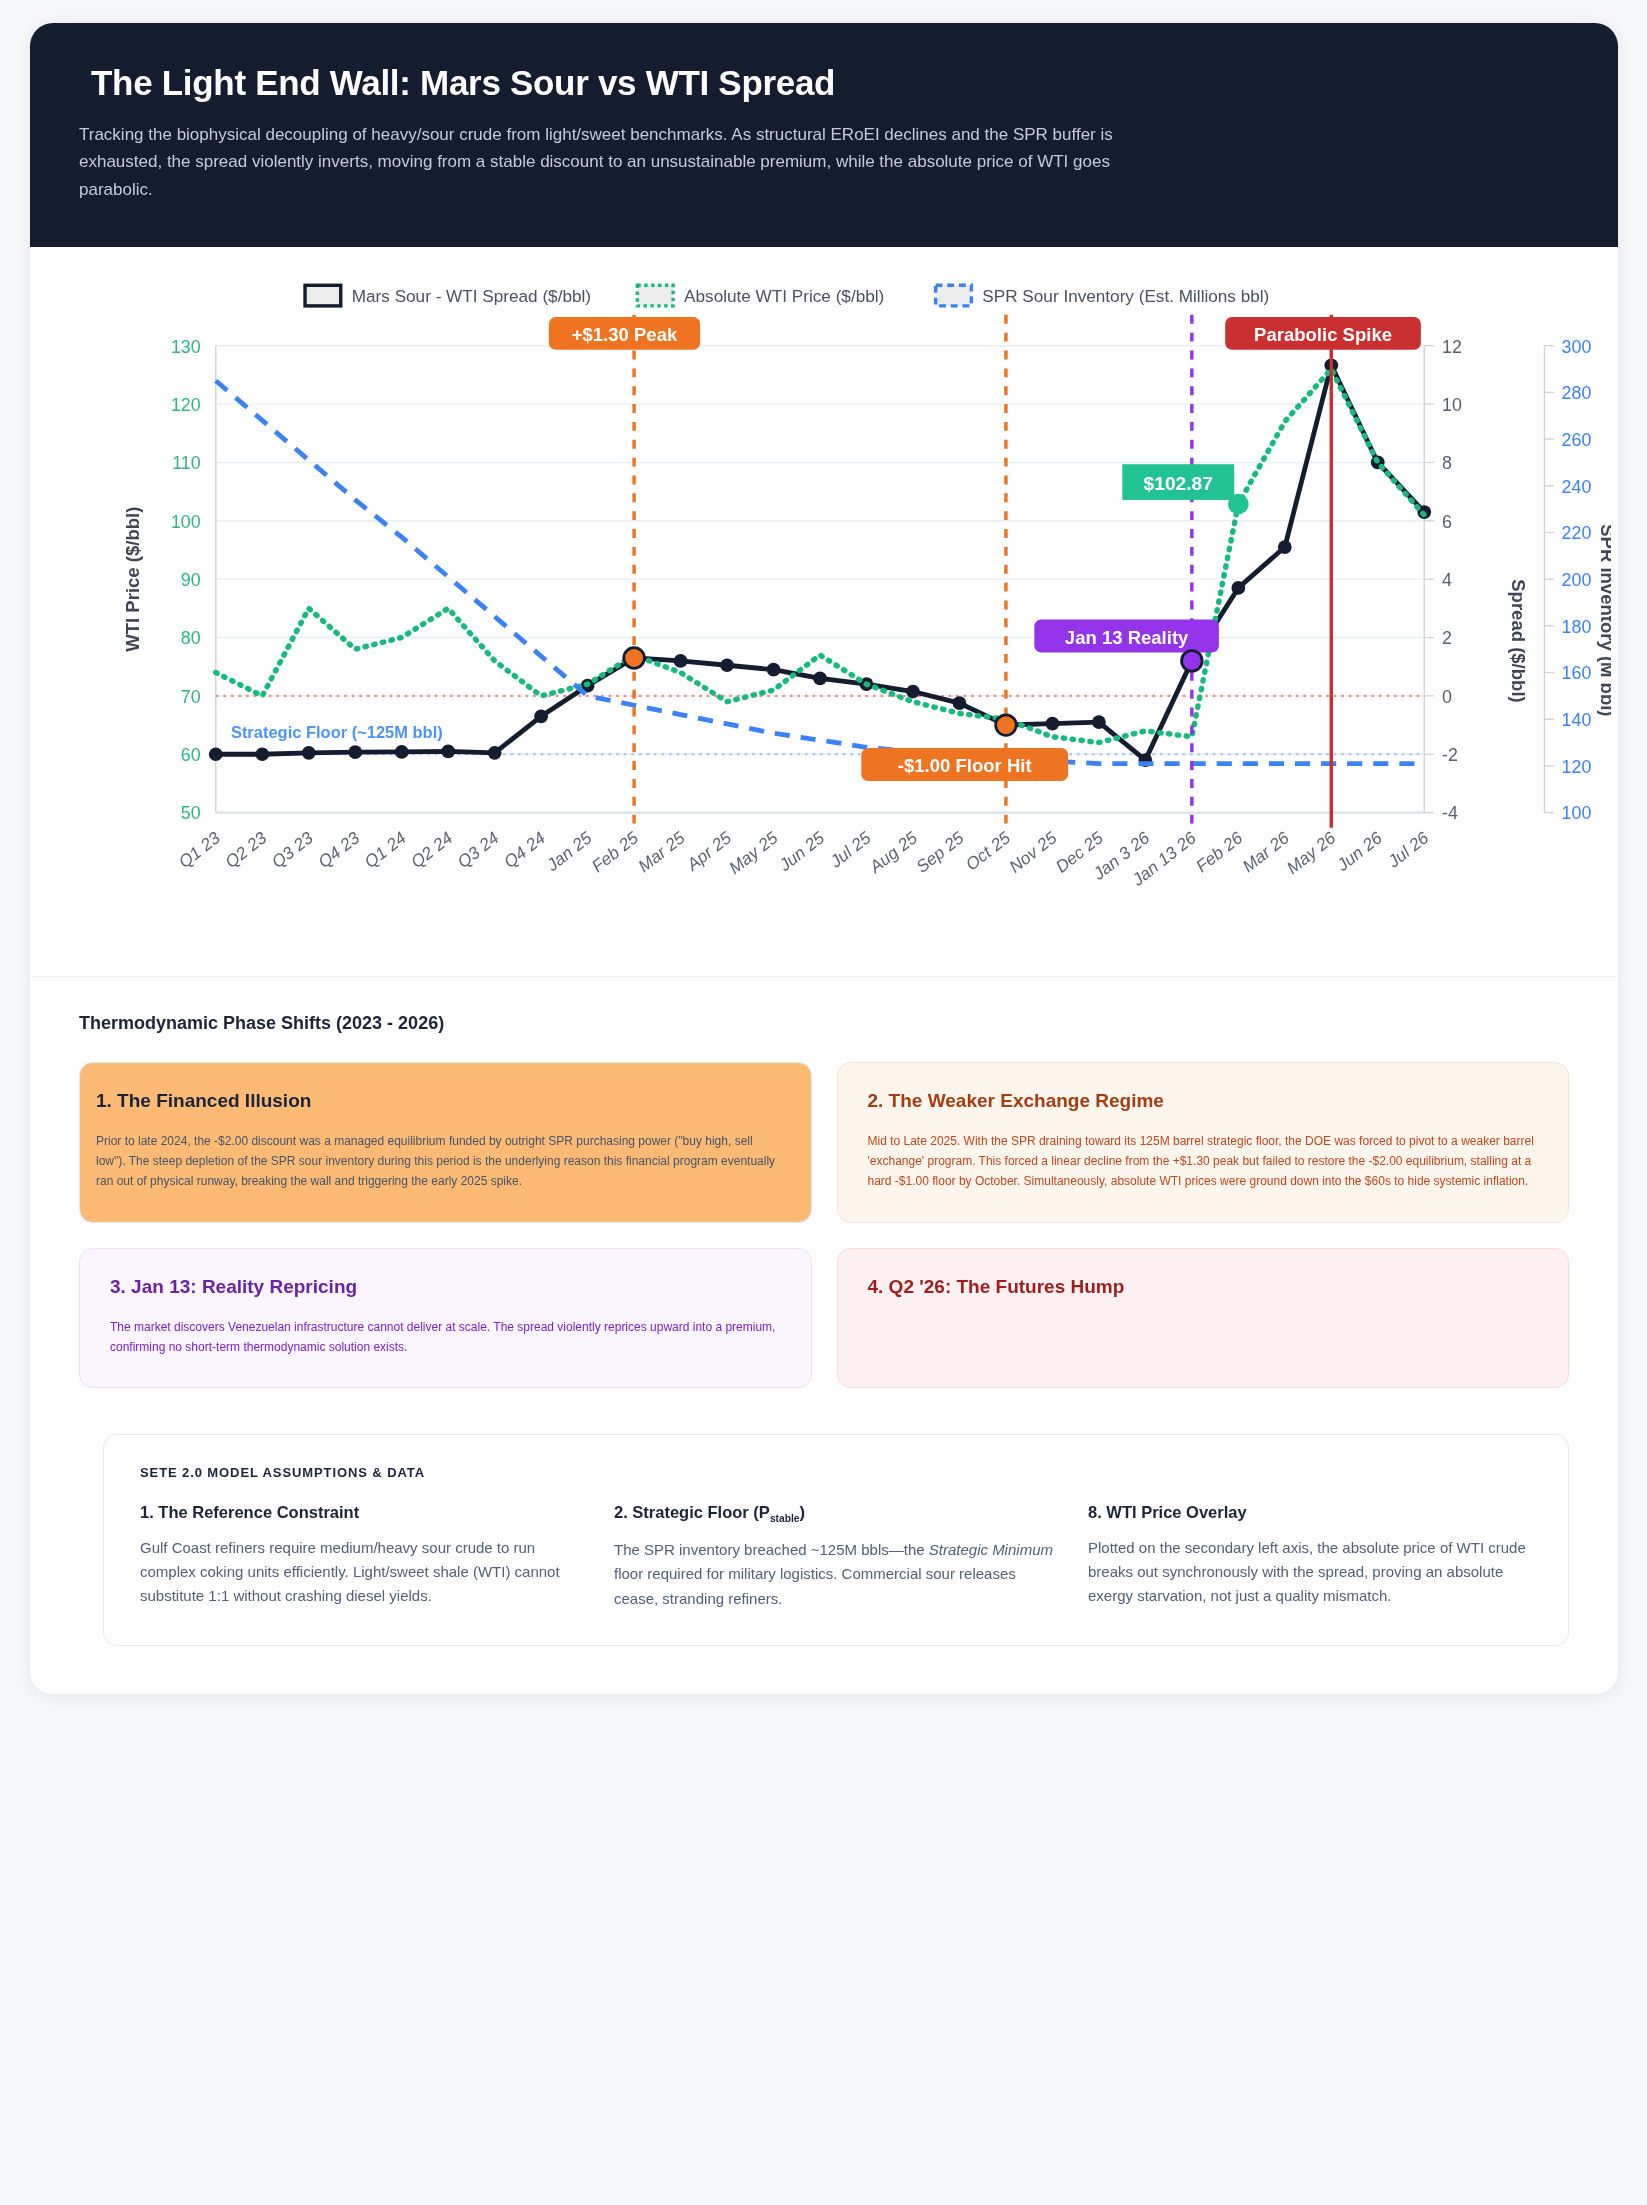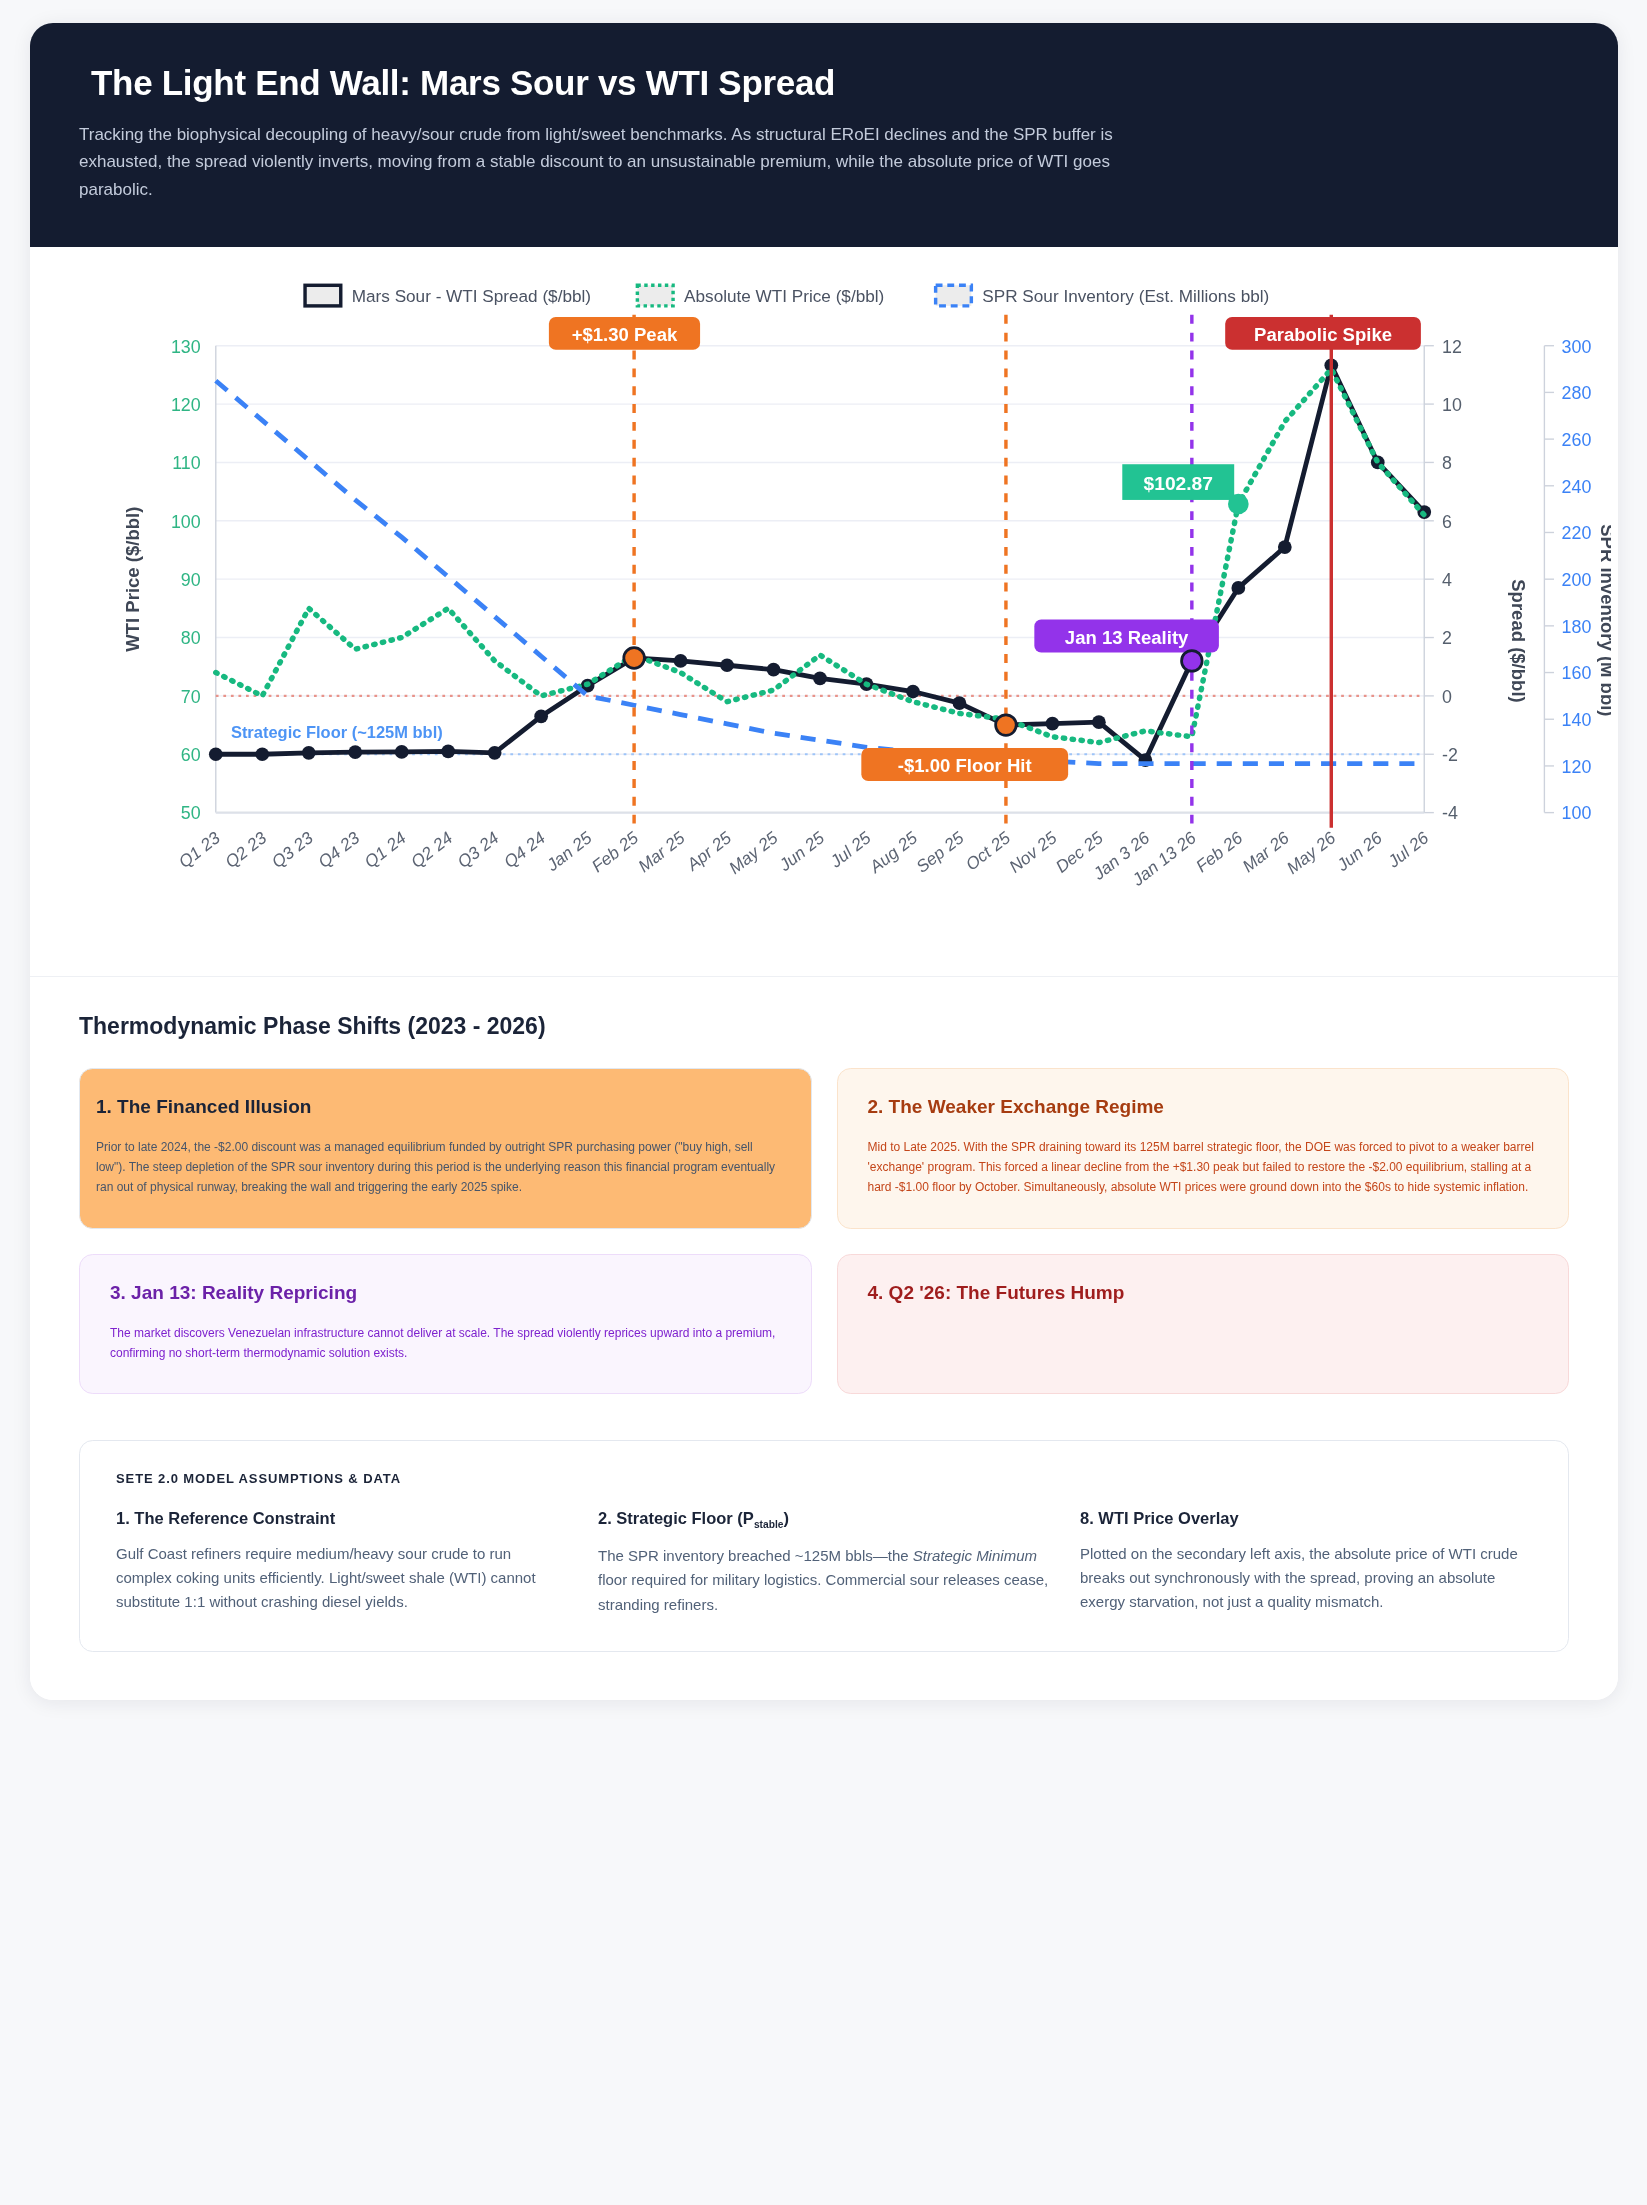--- a/index.html
+++ b/index.html
@@ -40,21 +40,21 @@
   
   .chart-region {
     background: #ffffff;
     padding: 23px 20.6px 19px 20.6px;
     border-bottom: 0.7px solid #eef0f4;
   }
   .chart-svg { display: block; width: 1560px; height: 687px; }
   
   .phases { padding: 36px 49px 20.6px 49px; background:#fff; }
   .phases-h {
-    font-size: 23px; font-weight: 700; color:#1b2438; margin: 0 0 27.5px 0;
+    font-size: 18px; font-weight: 700; color:#1b2438; margin: 0 0 27.5px 0;
   }
   .phase-grid {
     display: grid;
     grid-template-columns: 1fr 1fr;
     gap: 25px;
   }
   .phase-card {
     border-radius: 13.7px;
     padding: 27.5px 30px 30px 30px;
     border: 0.7px solid transparent;
@@ -63,21 +63,21 @@
   .phase-card p  { font-size: 12px; line-height: 1.68; margin: 0; }
   .pc1 { background:#fdba74; border-color:#e2e8f0;padding-left:16px; }
   .pc1 h3 { color:#1b2438; } .pc1 p { color:#475569; }
   .pc2 { background:#fef6ed; border-color:#fbe3cb; }
   .pc2 h3 { color:#a63c10; } .pc2 p { color:#c4461a; }
   .pc3 { background:#faf5fe; border-color:#eddcfa; }
   .pc3 h3 { color:#6b21a8; } .pc3 p { color:#7e22ce; }
   .pc4 { background:#fdf0f0; border-color:#f8d9d9; }
   .pc4 h3 { color:#9f1d1d; } .pc4 p { color:#b42222; }
   
-  .footer-wrap { padding: 25px 49px 48px 49px; background:#fff; }
+  .footer-wrap { padding: 25px 49px 48px 49px; background:#fff;margin-left:24px; }
   .footer-box {
     border: 0.7px solid #e4e8ef;
     border-radius: 13.7px;
     padding: 30px 36px 34px 36px;
   }
   .footer-kicker {
     font-size: 13px; font-weight: 700; letter-spacing: 0.9px;
     color:#1b2438; text-transform: uppercase; margin: 0 0 23px 0;
   }
   .footer-grid { display:grid; grid-template-columns: repeat(3,1fr); gap: 30px; }

